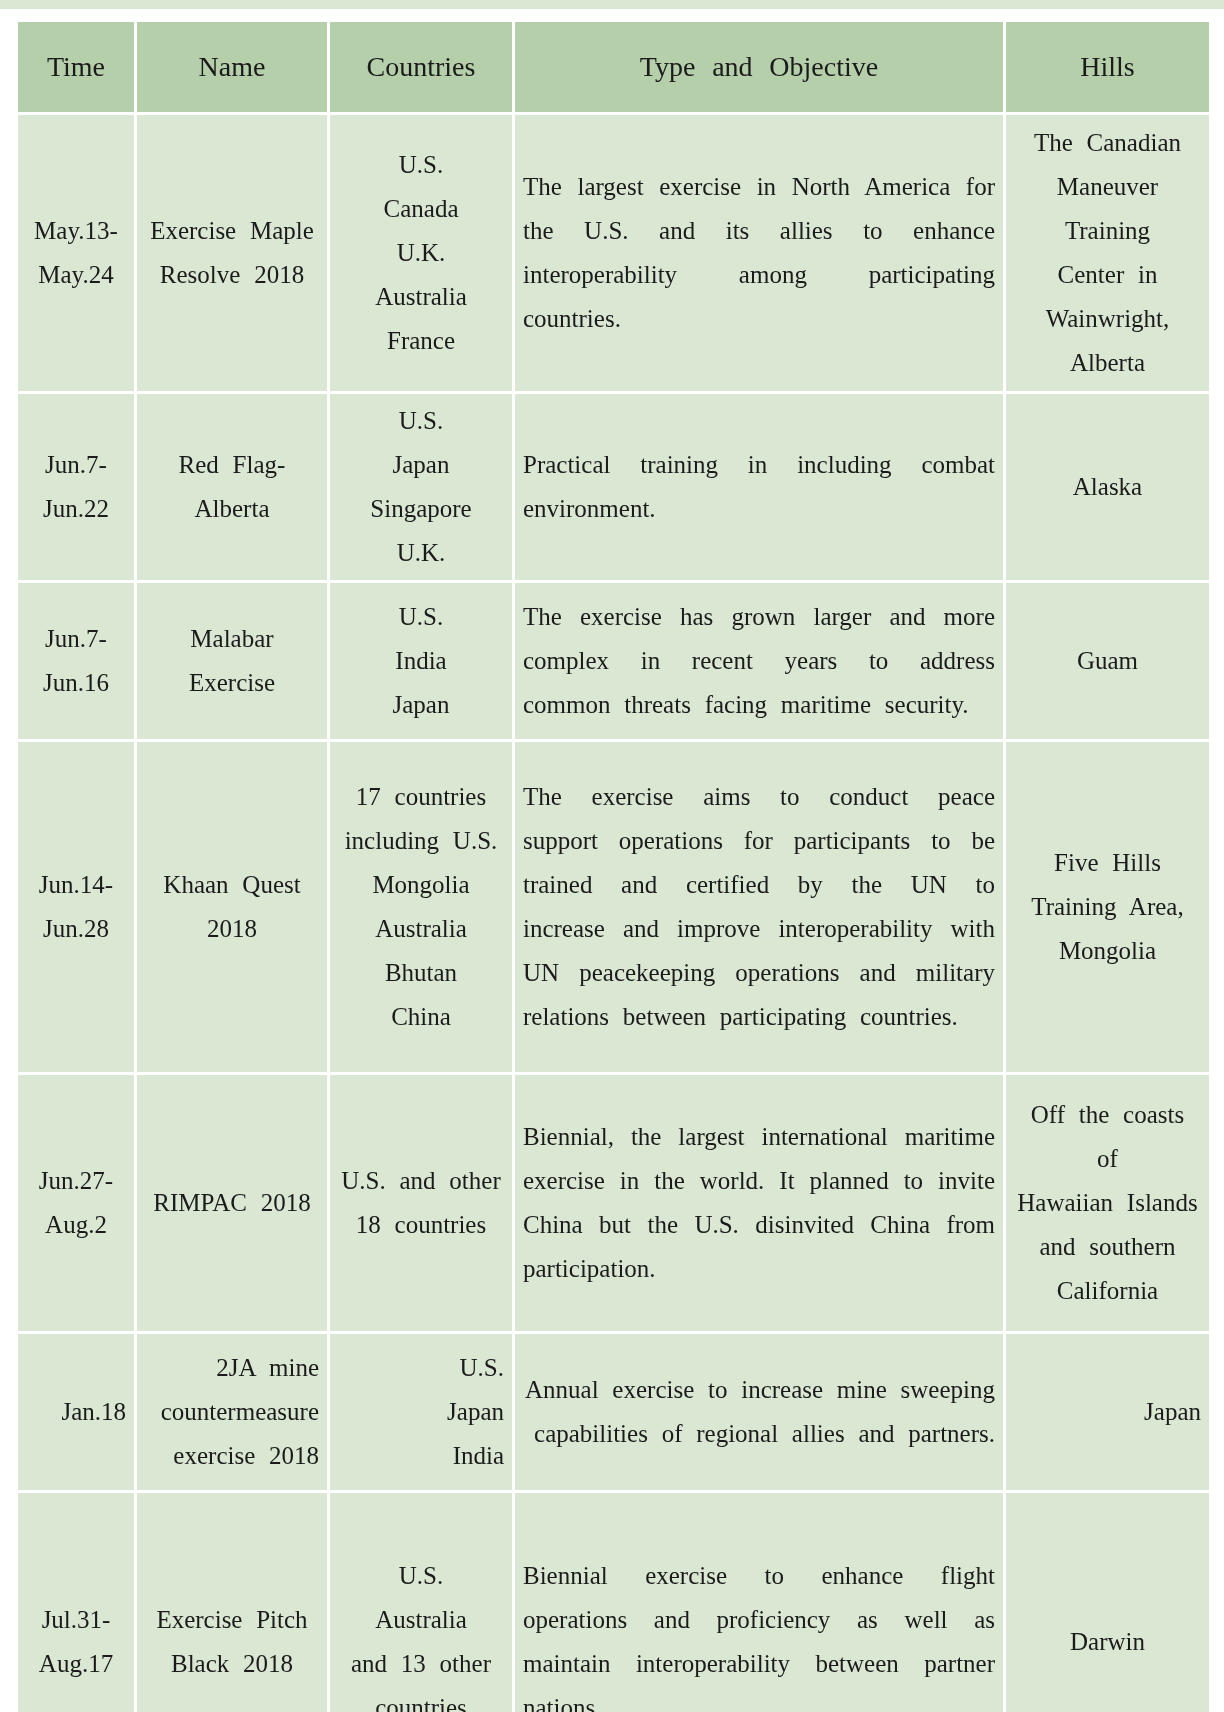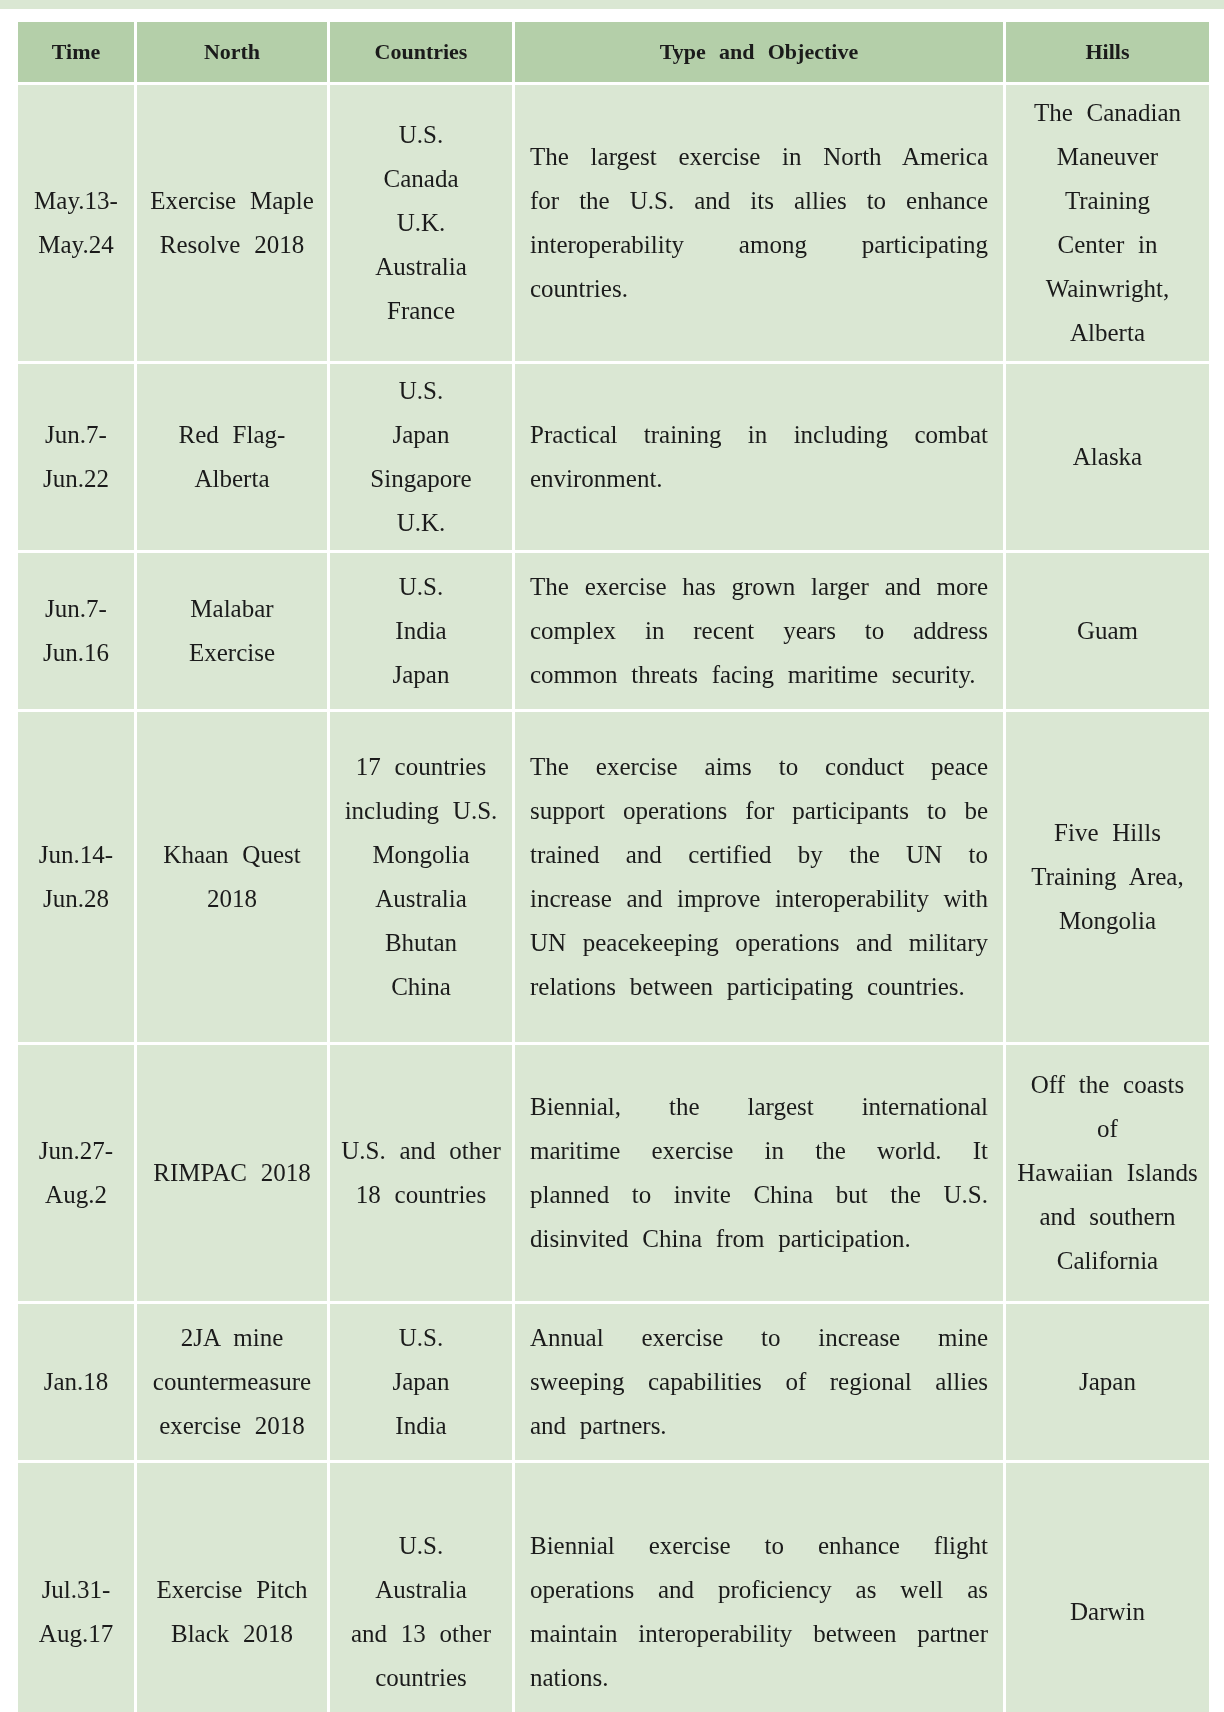--- a/index.html
+++ b/index.html
@@ -28,68 +28,68 @@
     table-layout:fixed;
   }
   col.c-time{width:116px;}
   col.c-name{width:190px;}
   col.c-countries{width:182px;}
   col.c-objective{width:488px;}
   col.c-region{width:203px;}
 
   th{
     background:var(--header-bg);
-    font-weight:bold;
-    font-size:22px;
+    font-weight:normal;
+    font-size:28px;
     text-align:center;
     word-spacing:0.35em;
     height:60px;
-    padding:0 4px;
+    padding:15px 4px;
   }
   td{
     background:var(--cell-bg);
     font-size:25px;
     line-height:44px;
     vertical-align:middle;
     padding:4px 8px;
     word-spacing:0.3em;
   }
   td.center{
     text-align:center;
     white-space:pre-line;
   }
   td.objective{
     text-align:justify;
-    padding:4px 15px;
+    padding:4px 8px;
   }
   tr.row-0 td{height:268px;}
   tr.row-1 td{height:178px;}
   tr.row-2 td{height:148px;}
   tr.row-3 td{height:322px;margin-top:40px;}
   tr.row-4 td{height:248px;}
-  tr.row-5 td{height:148px;}
+  tr.row-5 td{height:148px;text-align:right;}
   tr.row-6 td{height:290px;}
 </style>
 </head>
 <body>
 
 <div class="top-strip"></div>
 
 <table class="exercise-table">
   <colgroup>
     <col class="c-time">
       <col class="c-name">
       <col class="c-countries">
       <col class="c-objective">
       <col class="c-region">
   </colgroup>
   <thead>
     <tr>
       <th>Time</th>
-      <th>North</th>
+      <th>Name</th>
       <th>Countries</th>
       <th>Type and Objective</th>
       <th>Hills</th>
     </tr>
   </thead>
   <tbody>
     <tr class="row-0">
       <td class="center">May.13-
 May.24</td>
       <td class="center">Exercise Maple

